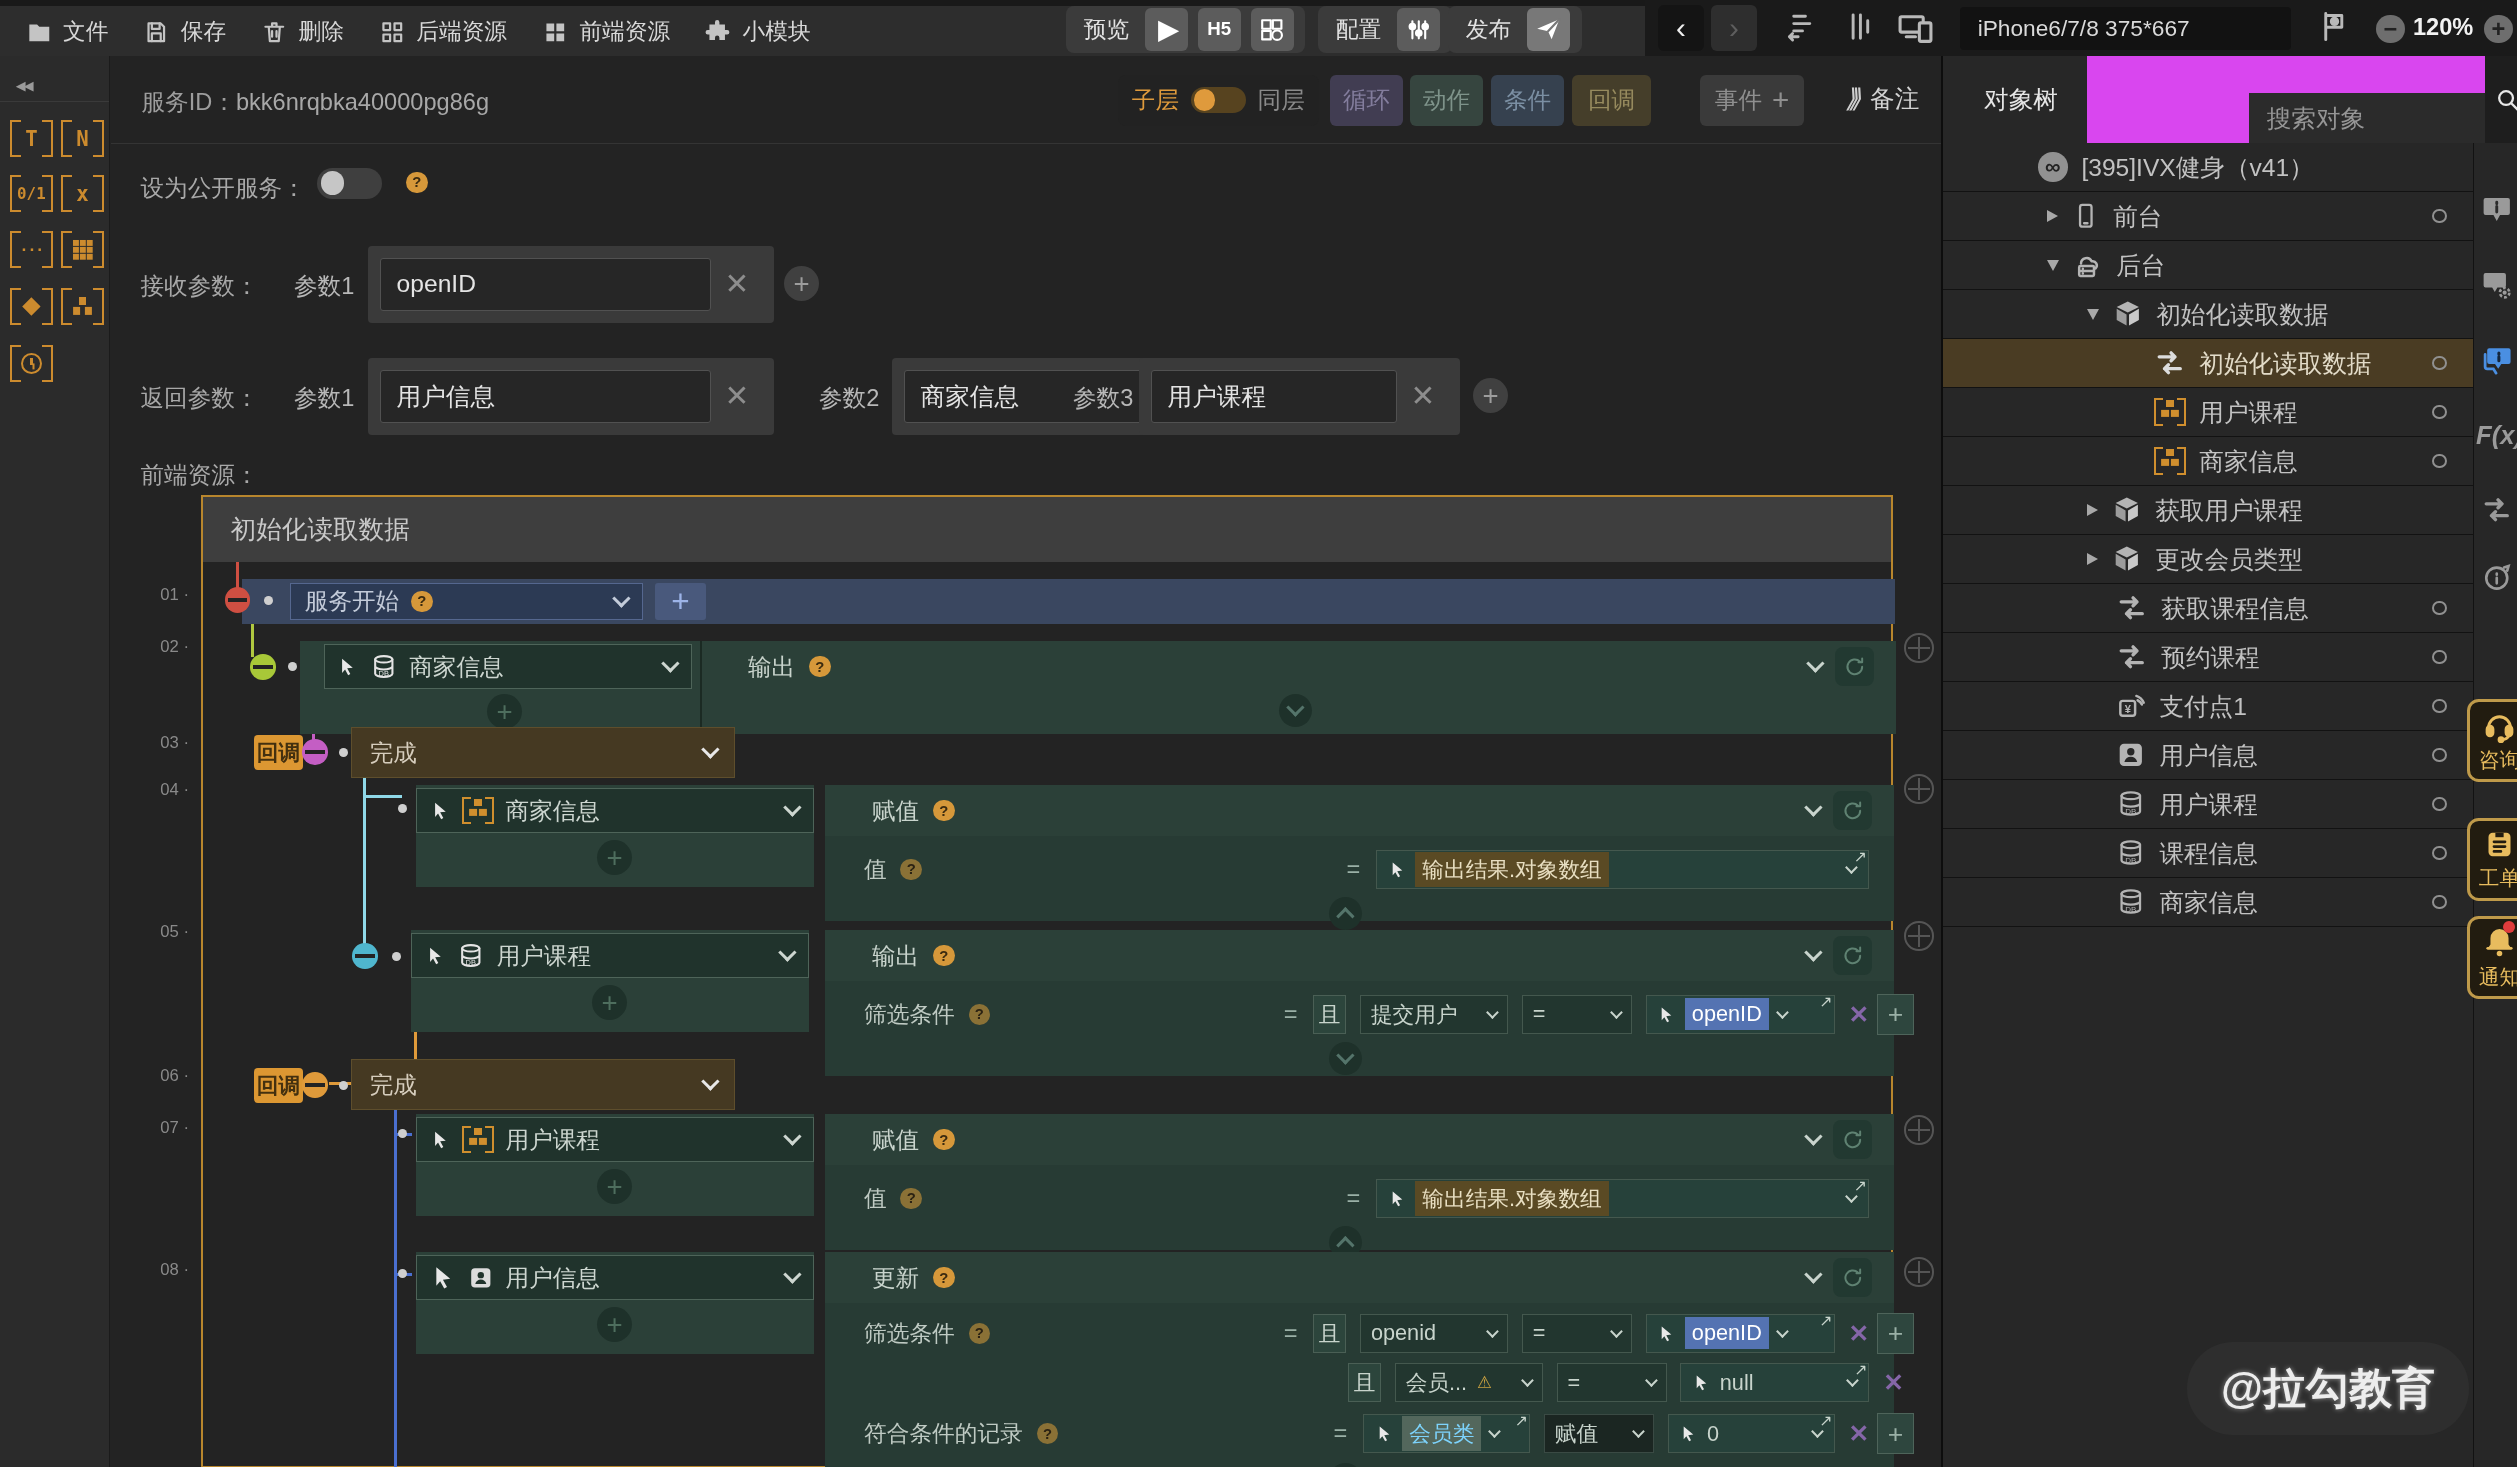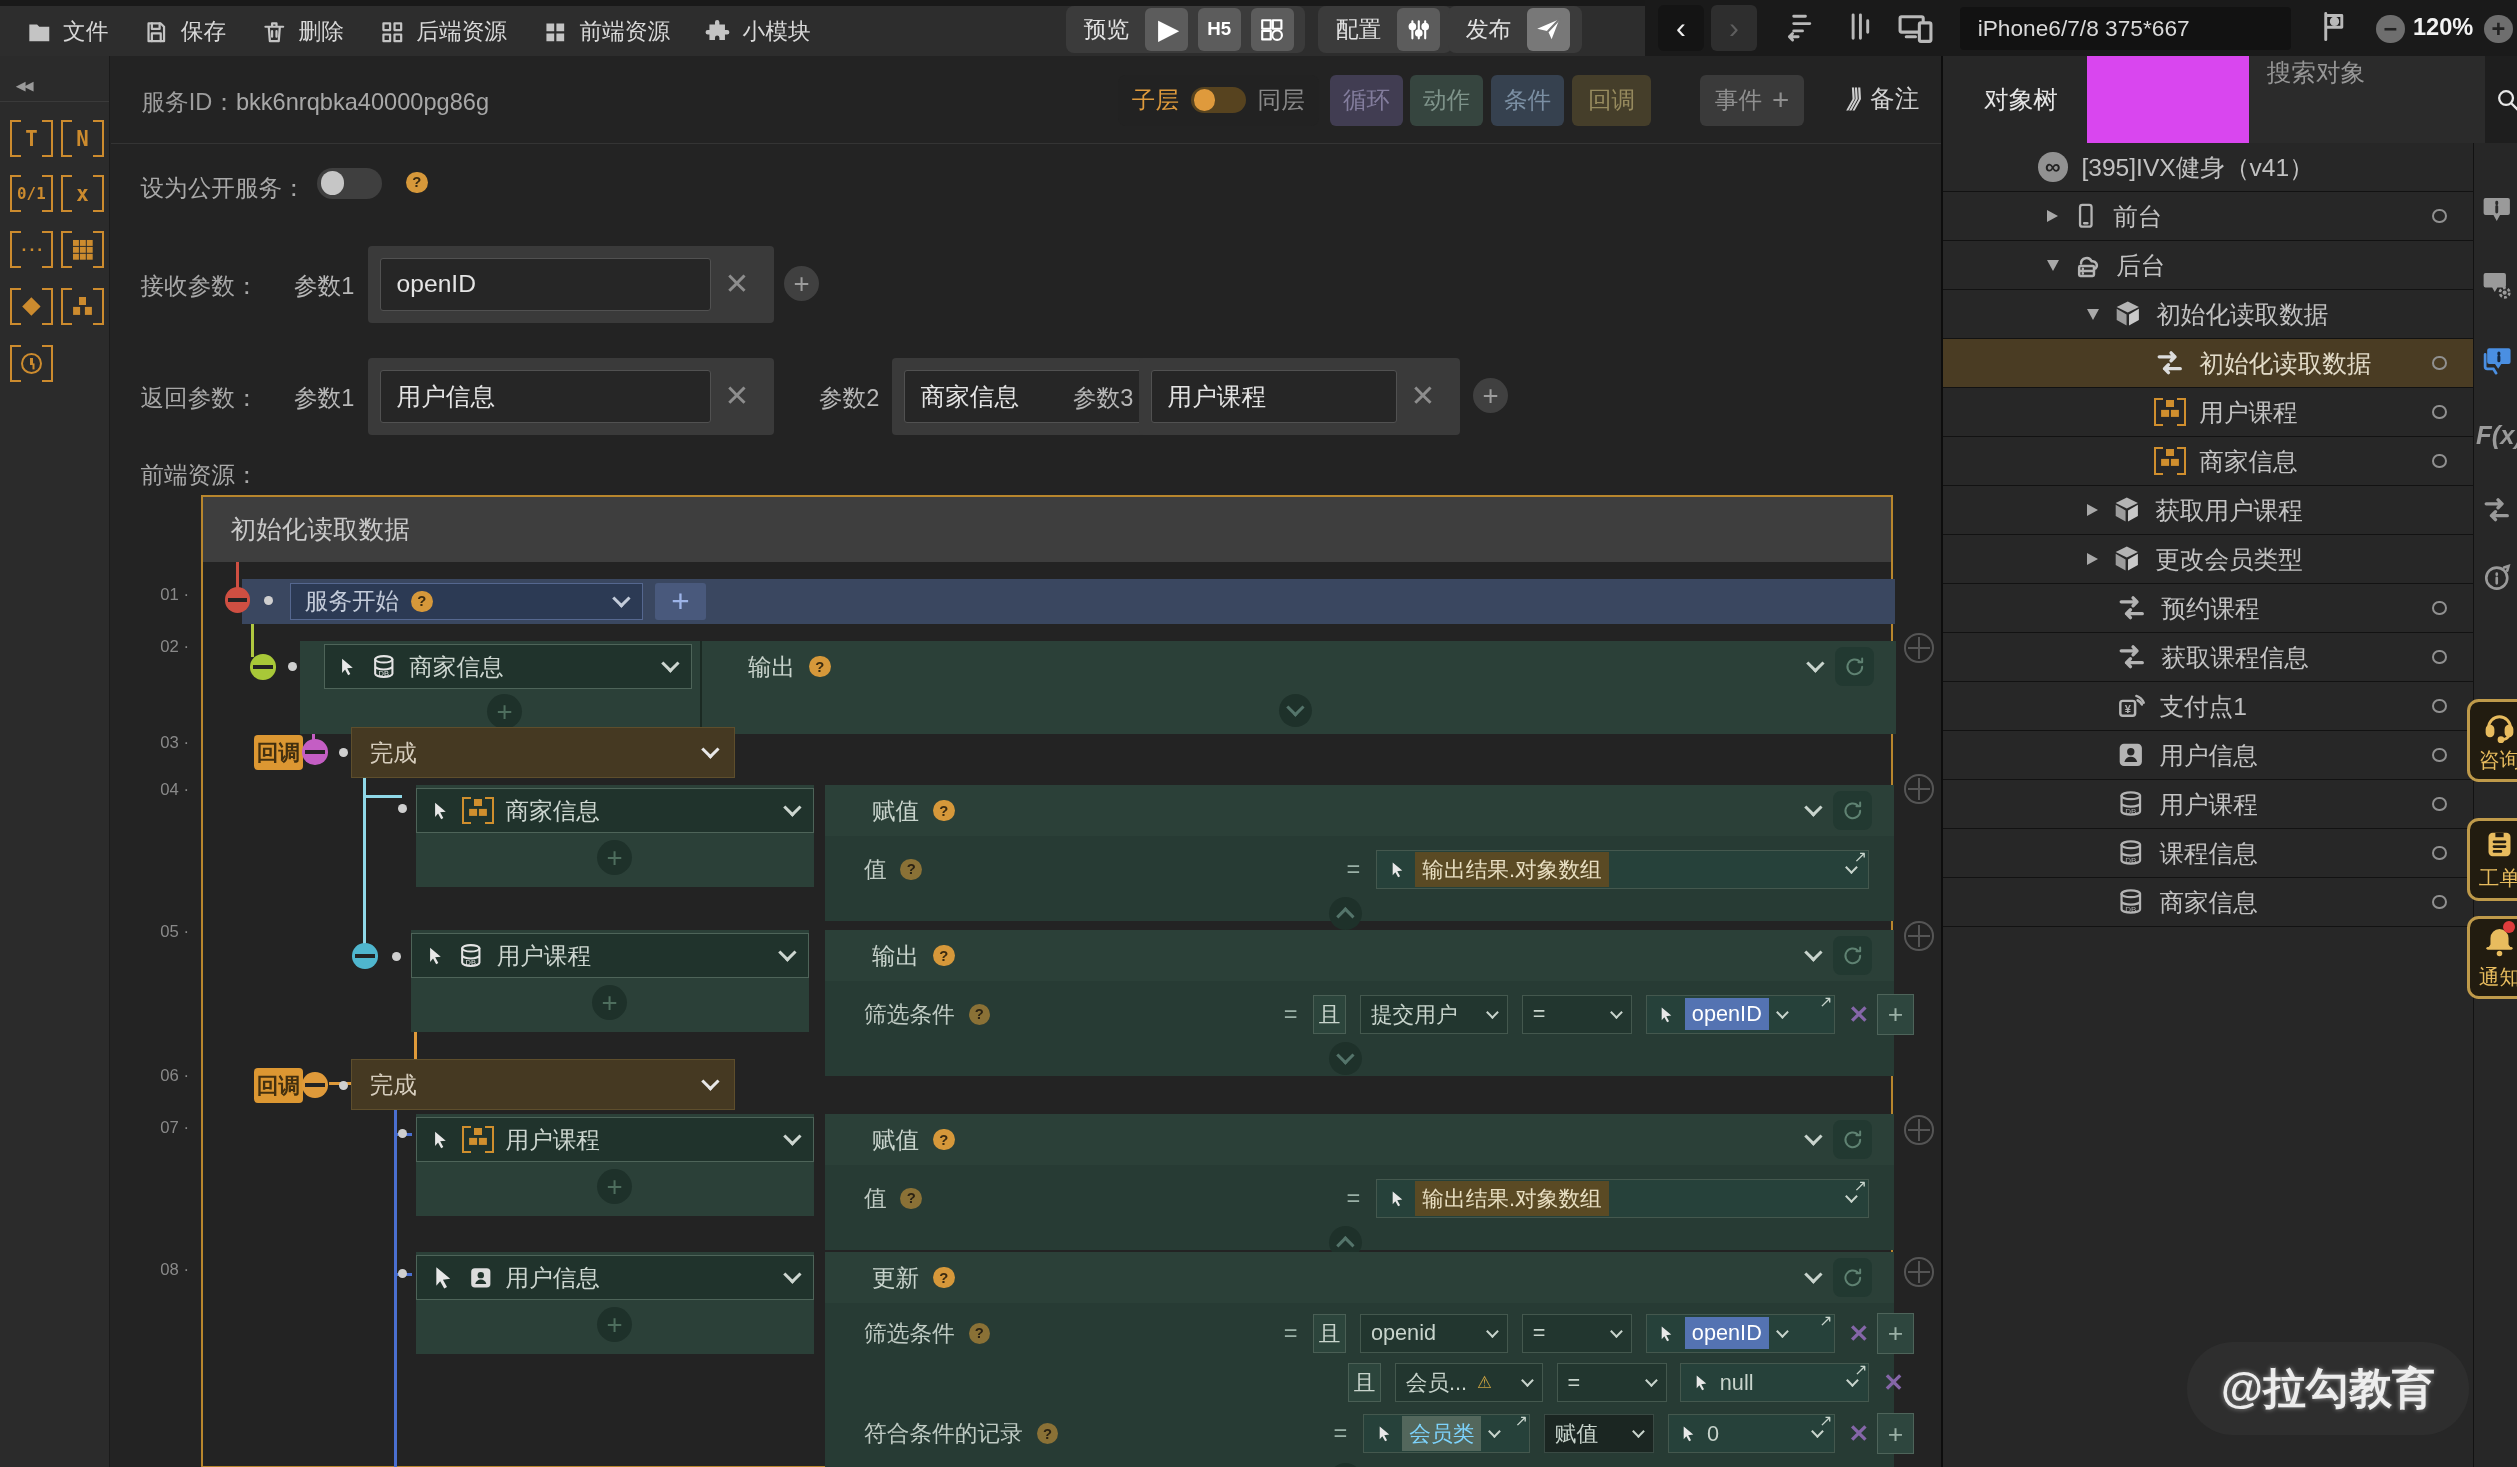--- a/index.html
+++ b/index.html
@@ -120,21 +120,21 @@
   .cubesic { position:relative; width:31.5px; height:29.6px; flex:none; }
   .cubesic::before { content:''; position:absolute; left:0; top:1px; bottom:1px; width:6.9px; border:2px solid #d08f2e; border-right:none; }
   .cubesic::after { content:''; position:absolute; right:0; top:1px; bottom:1px; width:6.9px; border:2px solid #d08f2e; border-left:none; }
   .cubesic i { position:absolute; left:11.8px; top:3px; width:7.9px; height:6.9px; background:#d08f2e; box-shadow:-4.9px 9.9px 0 #d08f2e, 4.9px 9.9px 0 #d08f2e; }
 
   
   .sidebar { position:absolute; left:1941px; top:56px; width:577px; height:1412px; background:#272727; border-left:2px solid #0d0d0d; }
   .sb-tabs { position:absolute; left:12px; top:0; width:100%; height:87px; background:#d946ef; display:flex; }
   .sb-tab { width:132px; background:#272727; color:#e6e6e6; font-size:24.6px; display:flex; align-items:center; justify-content:center; }
   .sb-fill { flex:1; }
-  .sb-search { width:236px; background:#2b2b2b; color:#969696; font-size:24.6px; display:flex; align-items:flex-start; padding-left:17.7px; }
+  .sb-search { width:236px; background:#2b2b2b; color:#969696; font-size:24.6px; display:flex; align-items:center; padding-left:17.7px;margin-top:37px; }
   .sb-sbtn { width:45px; background:#1e1e1e; color:#e8e8e8; display:flex; align-items:center; justify-content:center; }
   .tree { position:absolute; left:0; top:87px; width:530px; }
   .trw { height:49px; border-bottom:1px solid #121212; display:flex; align-items:center; position:relative; color:#c2c2c2; font-size:24.6px; gap:13.8px; }
   .trw.selected { background:#4a3c23; color:#e3dcc9; }
   .trw .radio { position:absolute; left:489px; width:14.8px; height:14.8px; border:2px solid #909090; border-radius:50%; }
   .arr-r { width:0; height:0; border-left:11.8px solid #a8a8a8; border-top:6.9px solid transparent; border-bottom:6.9px solid transparent; flex:none; }
   .arr-d { width:0; height:0; border-top:11.8px solid #a8a8a8; border-left:6.9px solid transparent; border-right:6.9px solid transparent; flex:none; }
   .ti { color:#b4b4b4; flex:none; }
   .rooticon { width:29.6px; height:29.6px; border-radius:50%; background:#919191; color:#222; font-size:21.7px; font-weight:bold; display:flex; align-items:center; justify-content:center; flex:none; }
   .sb-strip { position:absolute; right:0; top:87px; width:45px; bottom:0; border-left:1px solid #121212; }
@@ -852,28 +852,28 @@
             <path fill="#b4b4b4" d="M12 2 3 6.5l9 4.5 9-4.5z"></path>
             <path fill="#9c9c9c" d="M3 8v9l8 4.5v-9z"></path>
             <path fill="#c9c9c9" d="M21 8v9l-8 4.5v-9z"></path>
           </svg>
         <span>更改会员类型</span>
       </div>
       <div class="trw" style="padding-left:173px;">
         <svg class="ic ti" width="31.5" height="31.5" viewBox="0 0 24 24" style="stroke-width:2.6;">
             <path d="M4 7.5h12m0 0-3-3m3 3-3 3M20 16.5H8m0 0 3-3m-3 3 3 3"></path>
           </svg>
-        <span>预约课程</span>
+        <span>获取课程信息</span>
         <span class="radio"></span>
       </div>
       <div class="trw" style="padding-left:173px;">
         <svg class="ic ti" width="31.5" height="31.5" viewBox="0 0 24 24" style="stroke-width:2.6;">
             <path d="M4 7.5h12m0 0-3-3m3 3-3 3M20 16.5H8m0 0 3-3m-3 3 3 3"></path>
           </svg>
-        <span>获取课程信息</span>
+        <span>预约课程</span>
         <span class="radio"></span>
       </div>
       <div class="trw" style="padding-left:173px;">
         <svg class="ic ti" width="29.6" height="29.6" viewBox="0 0 24 24" style="font-size:25px">
             <rect x="3.5" y="8" width="12" height="12" rx="2"></rect>
             <text x="9.5" y="17.5" font-size="9" text-anchor="middle" font-weight="bold" fill="currentColor" stroke="none">¥</text>
             <path d="M17.5 7.5A6.5 6.5 0 0 1 21 11M16.5 4a10.5 10.5 0 0 1 6 5.5"></path>
           </svg>
         <span>支付点1</span>
         <span class="radio"></span>

